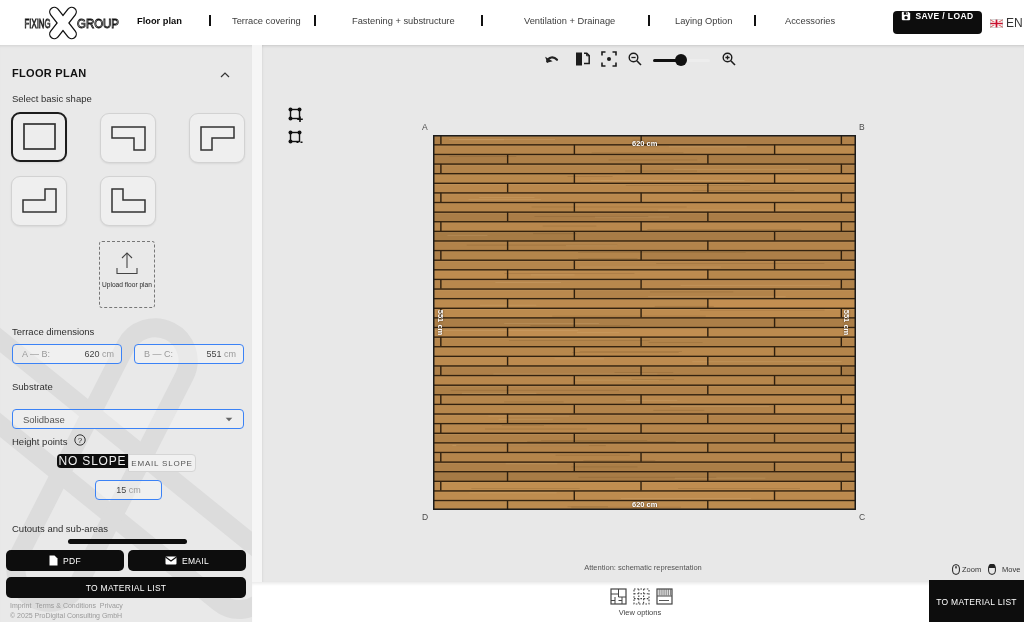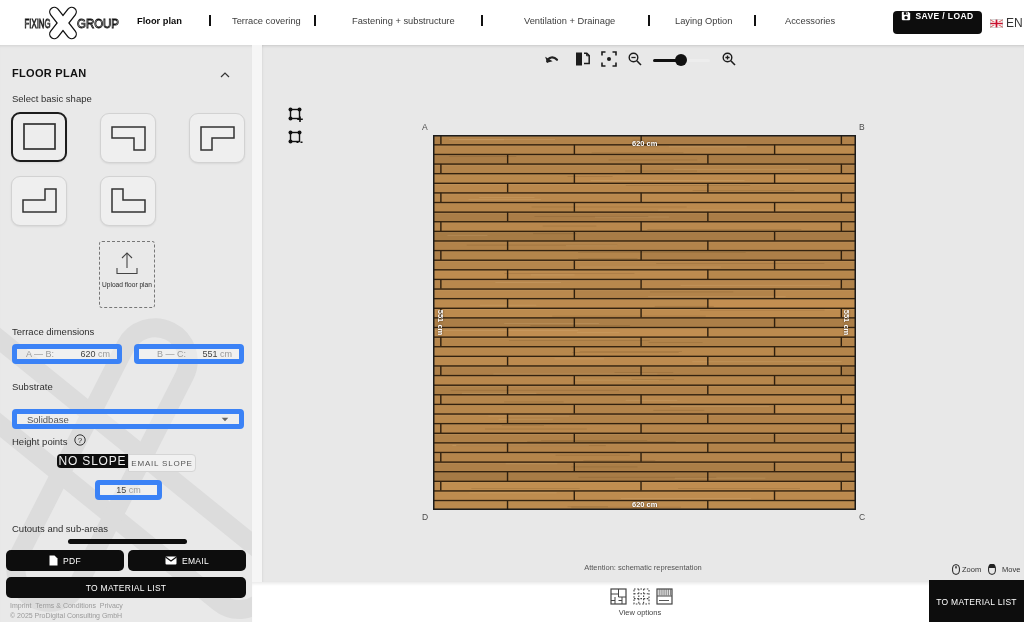--- a/index.html
+++ b/index.html
@@ -20,21 +20,21 @@
 
   
   #sidebar { position:absolute; left:0; top:45px; width:252px; height:577px; background:#e9e9e9; overflow:hidden; z-index:10; box-shadow: inset 0 3px 3px -2px rgba(0,0,0,0.10);}
   #sbtrack { position:absolute; left:252px; top:45px; width:10px; height:577px; background:#f6f6f6; z-index:11;}
   .sb-label { position:absolute; left:12px; font-size:9.5px; color:#2e2e2e; }
   .shapebtn { position:absolute; width:56px; height:50px; border-radius:9px; background:#efefef;
     border:1px solid #d2d2d2; box-shadow:0 1px 2px rgba(0,0,0,0.08); }
   .shapebtn.sel { border:2px solid #1c1c1c; background:#ededed; }
   .bigbtn { position:absolute; width:56px; height:67px; border-radius:3px; background:#efefef;
     border:1px solid #d2d2d2; box-shadow:0 1px 2px rgba(0,0,0,0.08); font-size:7.3px; color:#2b2b2b; text-align:center;}
-  .inputbox { position:absolute; height:20px; border:5px solid #3b82f6; border-radius:4px; background:rgba(248,248,248,0.45);
+  .inputbox { position:absolute; height:20px; border:1px solid #3b82f6; border-radius:4px; background:rgba(248,248,248,0.45);
     font-size:9px; display:flex; align-items:center; }
   .blackbtn { position:absolute; background:#0d0d0d; border-radius:5px; color:#fff; font-weight:normal;
     display:flex; align-items:center; justify-content:center; font-size:8.5px; letter-spacing:0.3px; }
 
   
   #canvas { position:absolute; left:262px; top:45px; width:762px; height:537px; background:#e8e8e8; z-index:5;
      box-shadow: inset 0 3px 3px -2px rgba(0,0,0,0.14), inset 2px 0 3px -2px rgba(0,0,0,0.10); }
   .corner { position:absolute; font-size:8.5px; color:#4a4a4a; z-index:7;}
   .dim { position:absolute; font-size:7.5px; font-weight:bold; color:#fff; z-index:7; white-space:nowrap; text-shadow:0 0 2px rgba(45,28,10,0.9);}
 
@@ -137,21 +137,21 @@
         </svg>
     <div style="margin-top:3px;font-size:6.6px">Upload floor plan</div>
   </div>
 
   <div class="sb-label" style="top:281px">Terrace dimensions</div>
   <div class="inputbox" style="left:12px;top:299px;width:110px">
     <span style="color:#9a9a9a;margin-left:9px">A — B:</span>
     <span style="margin-left:auto;margin-right:7px;color:#444">620 <span style="color:#9a9a9a">cm</span></span>
   </div>
   <div class="inputbox" style="left:134px;top:299px;width:110px">
-    <span style="color:#9a9a9a;margin-left:18px">B — C:</span>
+    <span style="color:#9a9a9a;margin-left:9px">B — C:</span>
     <span style="margin-left:auto;margin-right:7px;color:#444">551 <span style="color:#9a9a9a">cm</span></span>
   </div>
 
   <div class="sb-label" style="top:336px">Substrate</div>
   <div class="inputbox" style="left:12px;top:364px;width:232px;background:rgba(244,244,244,0.4)">
     <span style="color:#555;margin-left:10px;font-size:9.5px">Solidbase</span>
     <svg style="margin-left:auto;margin-right:10px" width="8" height="5" viewBox="0 0 9 6">
           <path d="M0.5 1 L4.5 5 L8.5 1 Z" fill="#666"></path>
         </svg>
   </div>

